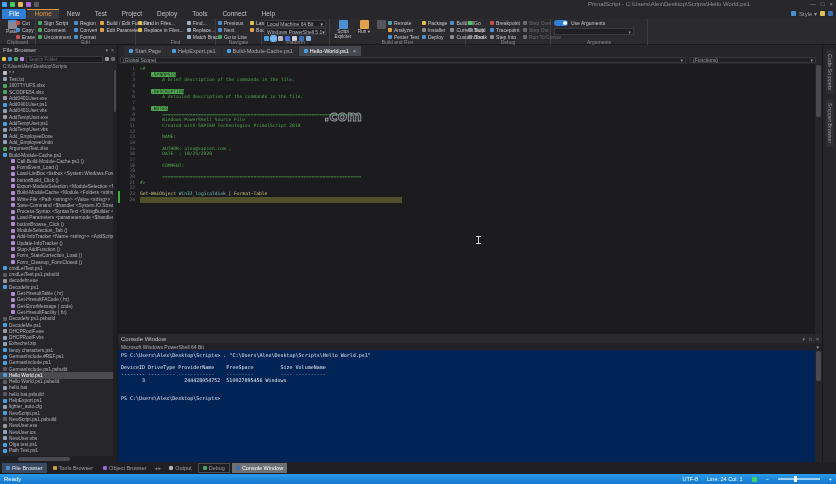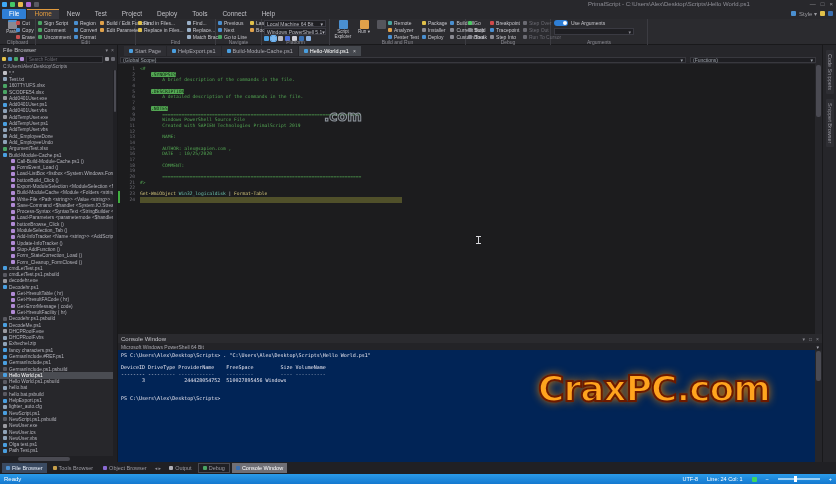--- a/index.html
+++ b/index.html
@@ -799,21 +799,20 @@
     <div id="con-lines">
         <div class="con-line">PS C:\Users\Alex\Desktop\Scripts&gt; . "C:\Users\Alex\Desktop\Scripts\Hello World.ps1"</div>
         <div class="con-line"> </div>
         <div class="con-line">DeviceID DriveType ProviderName    FreeSpace         Size VolumeName</div>
         <div class="con-line">-------- --------- ------------    ---------         ---- ----------</div>
         <div class="con-line">       3             244428054752  510027895456 Windows</div>
         <div class="con-line"> </div>
         <div class="con-line"> </div>
         <div class="con-line">PS C:\Users\Alex\Desktop\Scripts&gt; </div>
       </div>
-    <div class="wm-crax">CraxPC.com</div>
     <div class="cw-vscroll">
         <span class="vthumb" style="top:1px;height:30px"></span>
       </div>
   </div>
 </div>
 
 <div class="right-strip">
     <div class="vtab">Code Snippets</div>
     <div class="vtab">Snippet Browser</div>
   </div>

